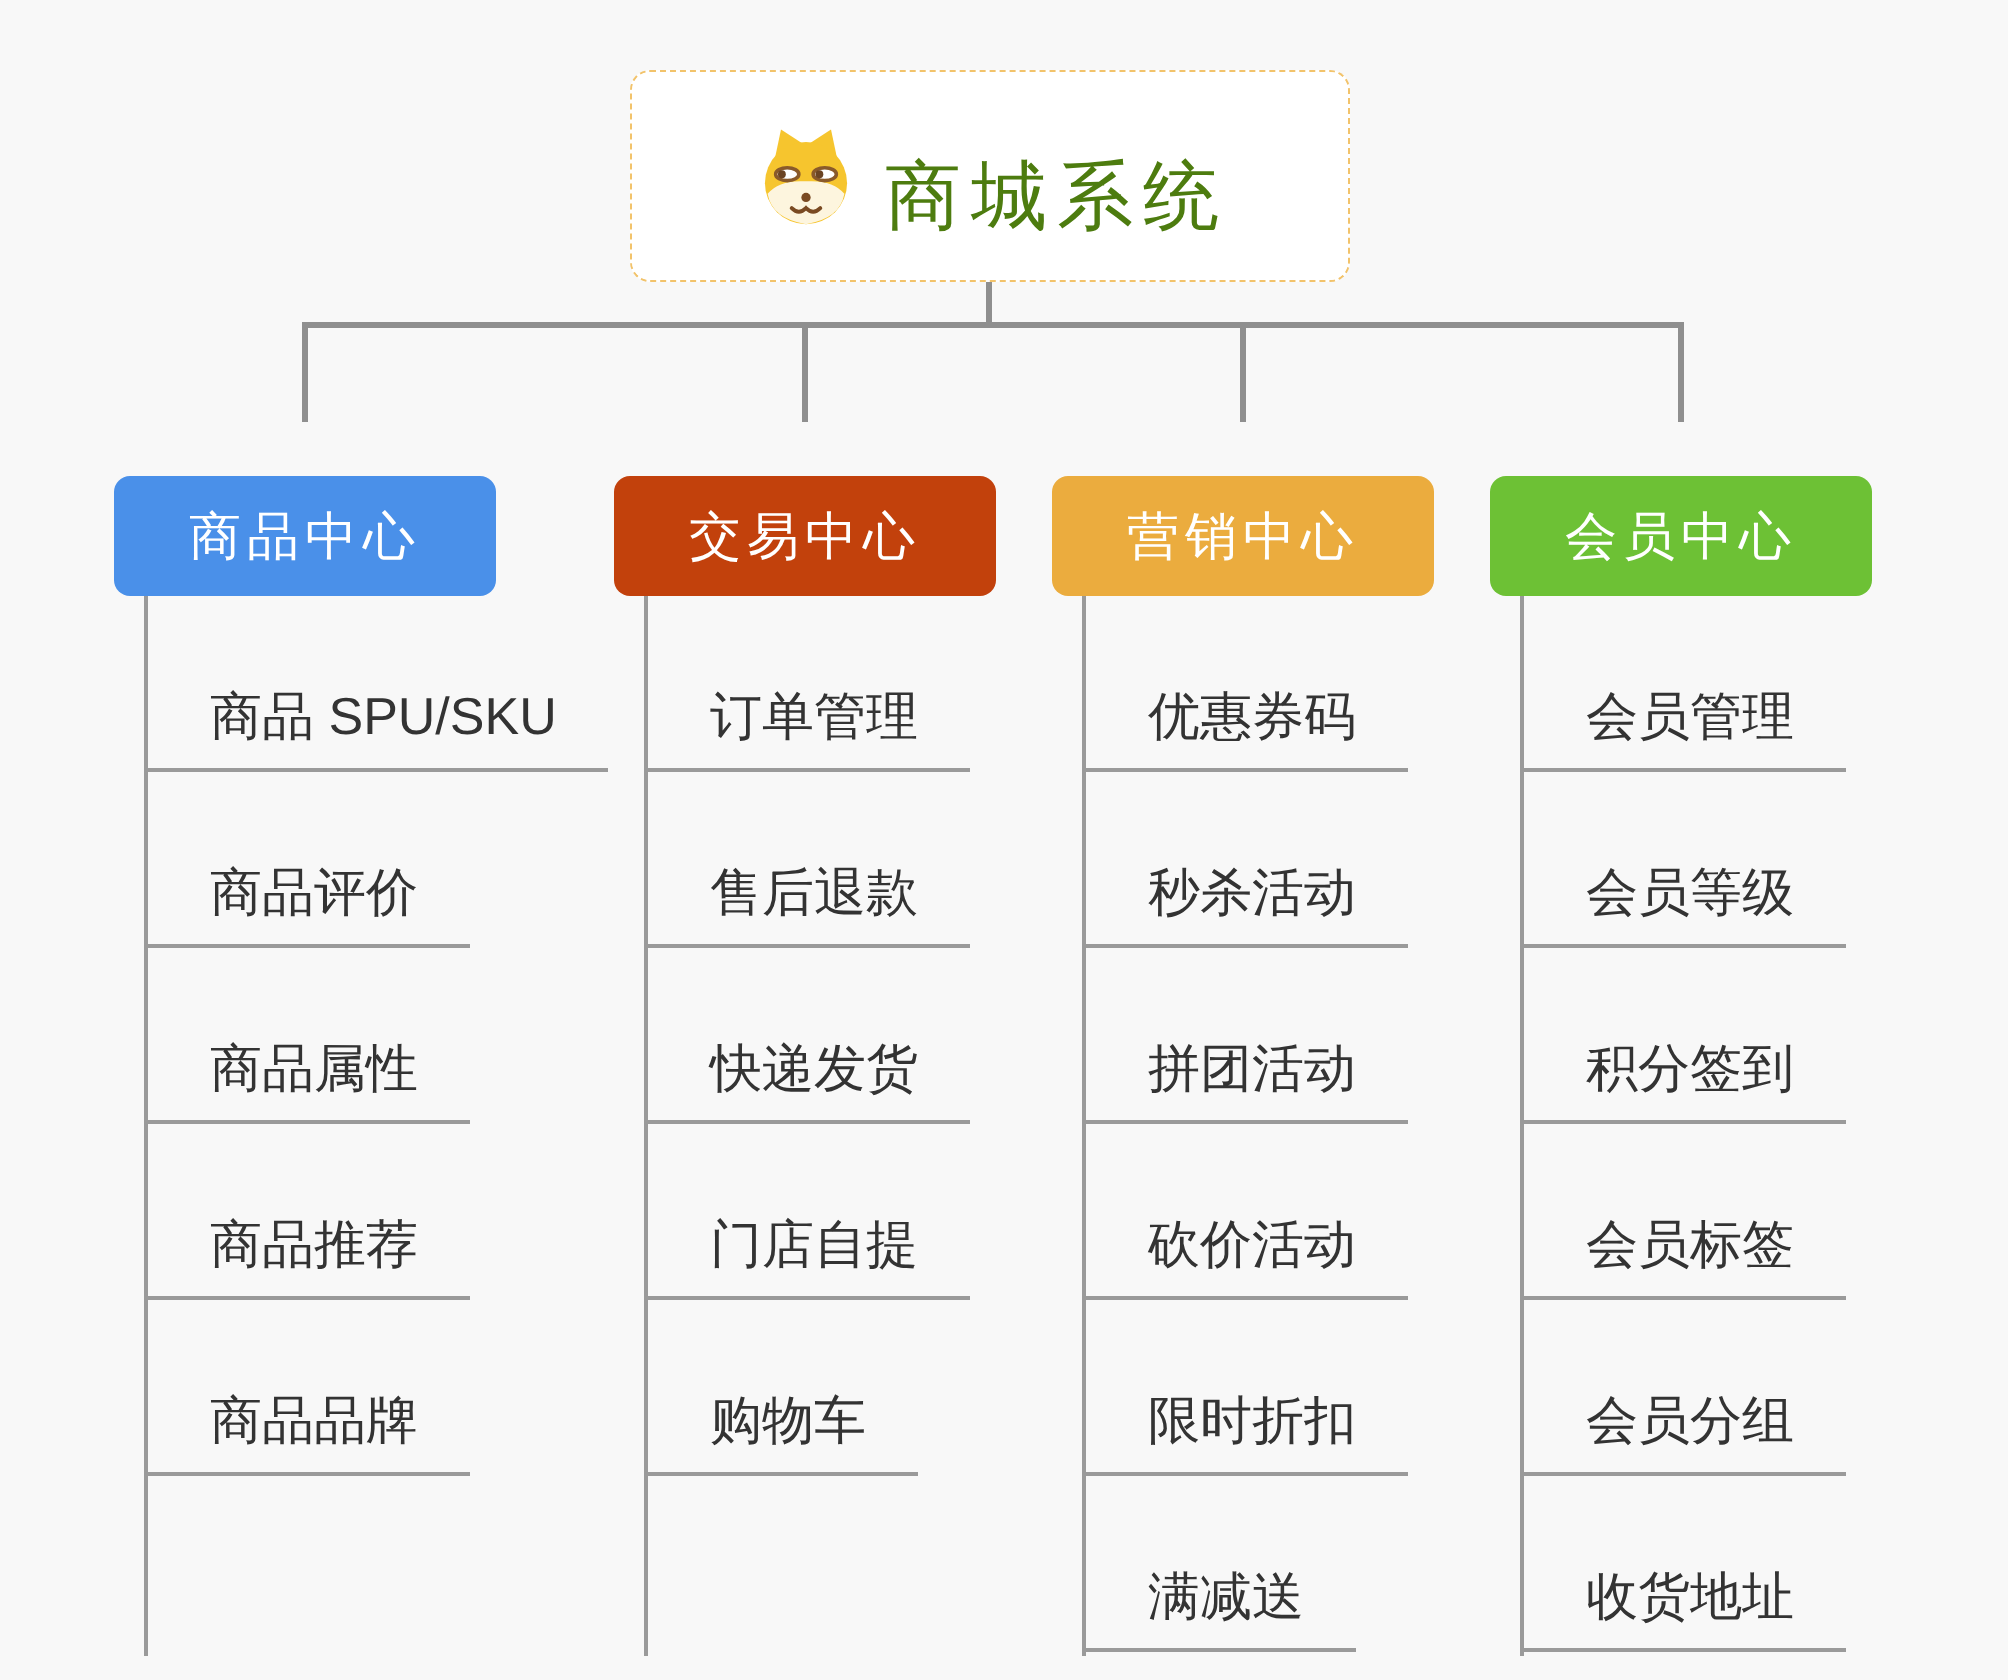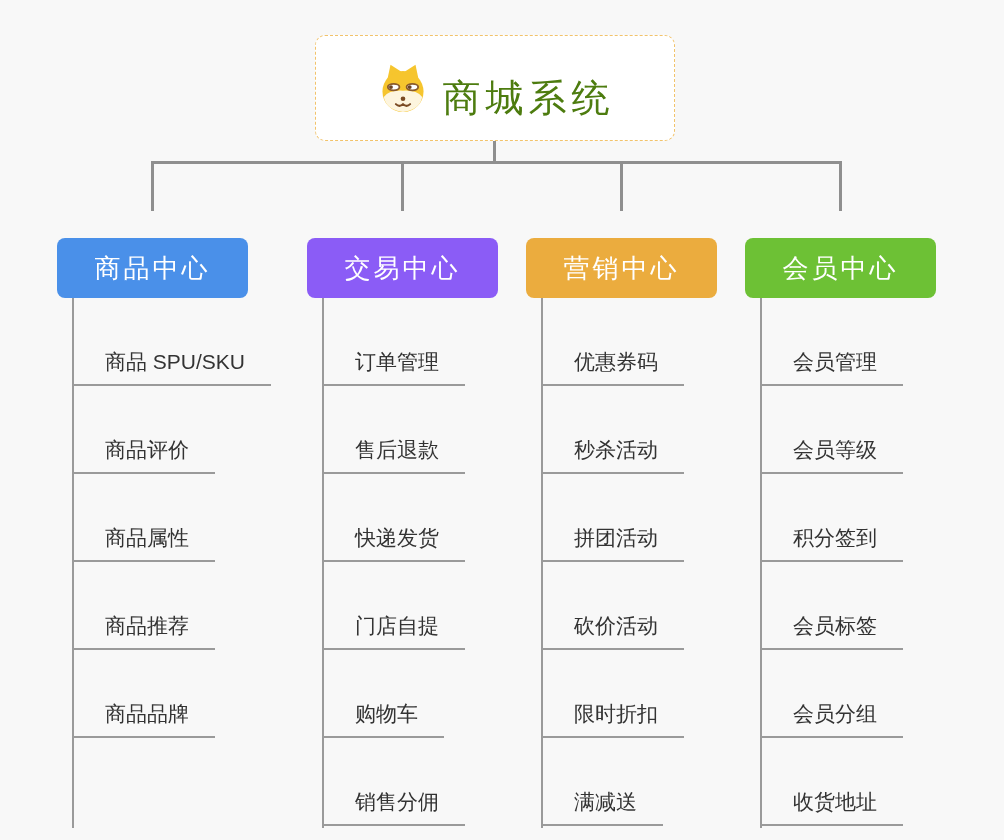--- a/index.html
+++ b/index.html
@@ -21,21 +21,21 @@
   .d1{left:151px}.d2{left:401px}.d3{left:620px}.d4{left:839px}
 
   
   .branch{position:absolute;top:210px;width:191px;margin-top:28px;}
   .b1{left:57px}.b2{left:307px}.b3{left:526px}.b4{left:745px}
   .branch-header{height:60px;border-radius:8px;color:#ffffff;font-size:26px;letter-spacing:3px;
         display:flex;align-items:center;justify-content:center;cursor:default;}
   .rail{position:absolute;left:15px;top:60px;width:2px;height:530px;background:#9a9a9a;}
   .items{position:absolute;left:15px;top:60px;display:flex;flex-direction:column;align-items:flex-start;}
   .item{box-sizing:border-box;height:88px;display:flex;align-items:flex-end;
-        padding:0 26px 8px 33px;border-bottom:2px solid #9a9a9a;font-size:21px;
+        padding:0 26px 8px 33px;border-bottom:2px solid #9a9a9a;font-size:26px;
         color:#333333;white-space:nowrap;}
 </style>
 </head>
 <body>
 
 <div class="canvas">
 
   <div class="conn stub" style="background-color: rgb(143, 143, 143);"></div>
   <div class="conn hbar" style="background-color: rgb(143, 143, 143);"></div>
   <div class="conn drop d1" style="background-color: rgb(143, 143, 143);"></div>
@@ -75,40 +75,37 @@
       <div class="item">
           <span>商品推荐</span>
         </div>
       <div class="item">
           <span>商品品牌</span>
         </div>
     </div>
   </div>
 
   <div class="branch b2">
-    <div class="branch-header" style="background-color: #8b5cf6; font-family: Liberation Mono, monospace;">交易中心</div>
+    <div class="branch-header" style="background-color: #c2410c; font-family: Liberation Mono, monospace;">交易中心</div>
     <div class="rail"></div>
     <div class="items">
       <div class="item">
           <span>订单管理</span>
         </div>
       <div class="item">
           <span>售后退款</span>
         </div>
       <div class="item">
           <span>快递发货</span>
         </div>
       <div class="item">
           <span>门店自提</span>
         </div>
       <div class="item">
           <span>购物车</span>
-        </div>
-      <div class="item">
-          <span>销售分佣</span>
         </div>
     </div>
   </div>
 
   <div class="branch b3">
     <div class="branch-header" style="background-color: rgb(235, 172, 62);">营销中心</div>
     <div class="rail"></div>
     <div class="items">
       <div class="item">
           <span>优惠券码</span>

